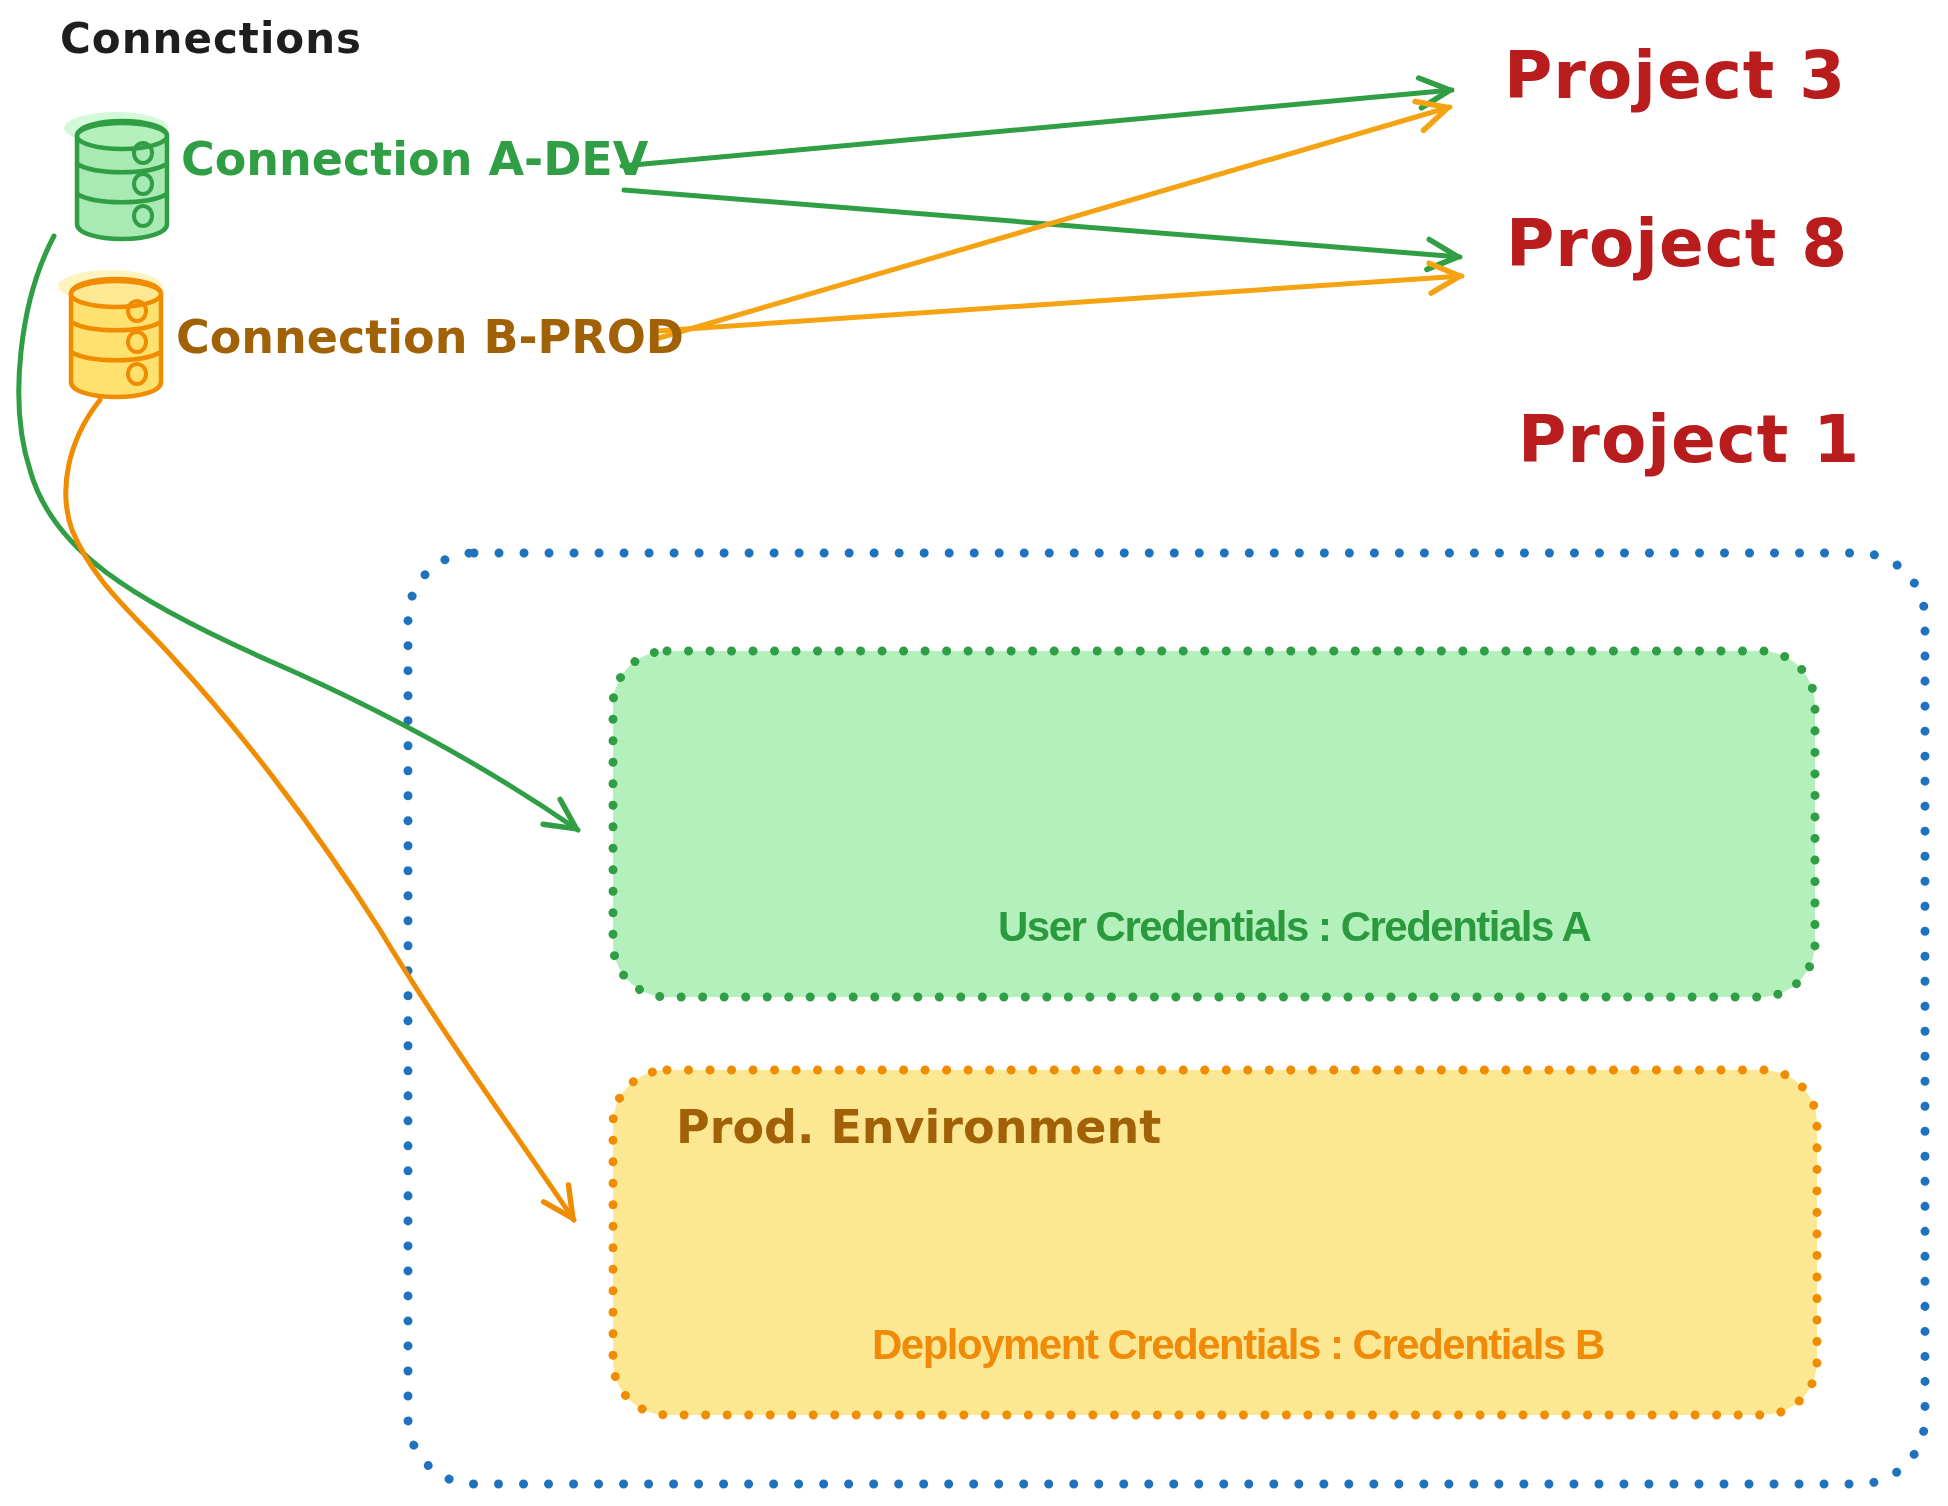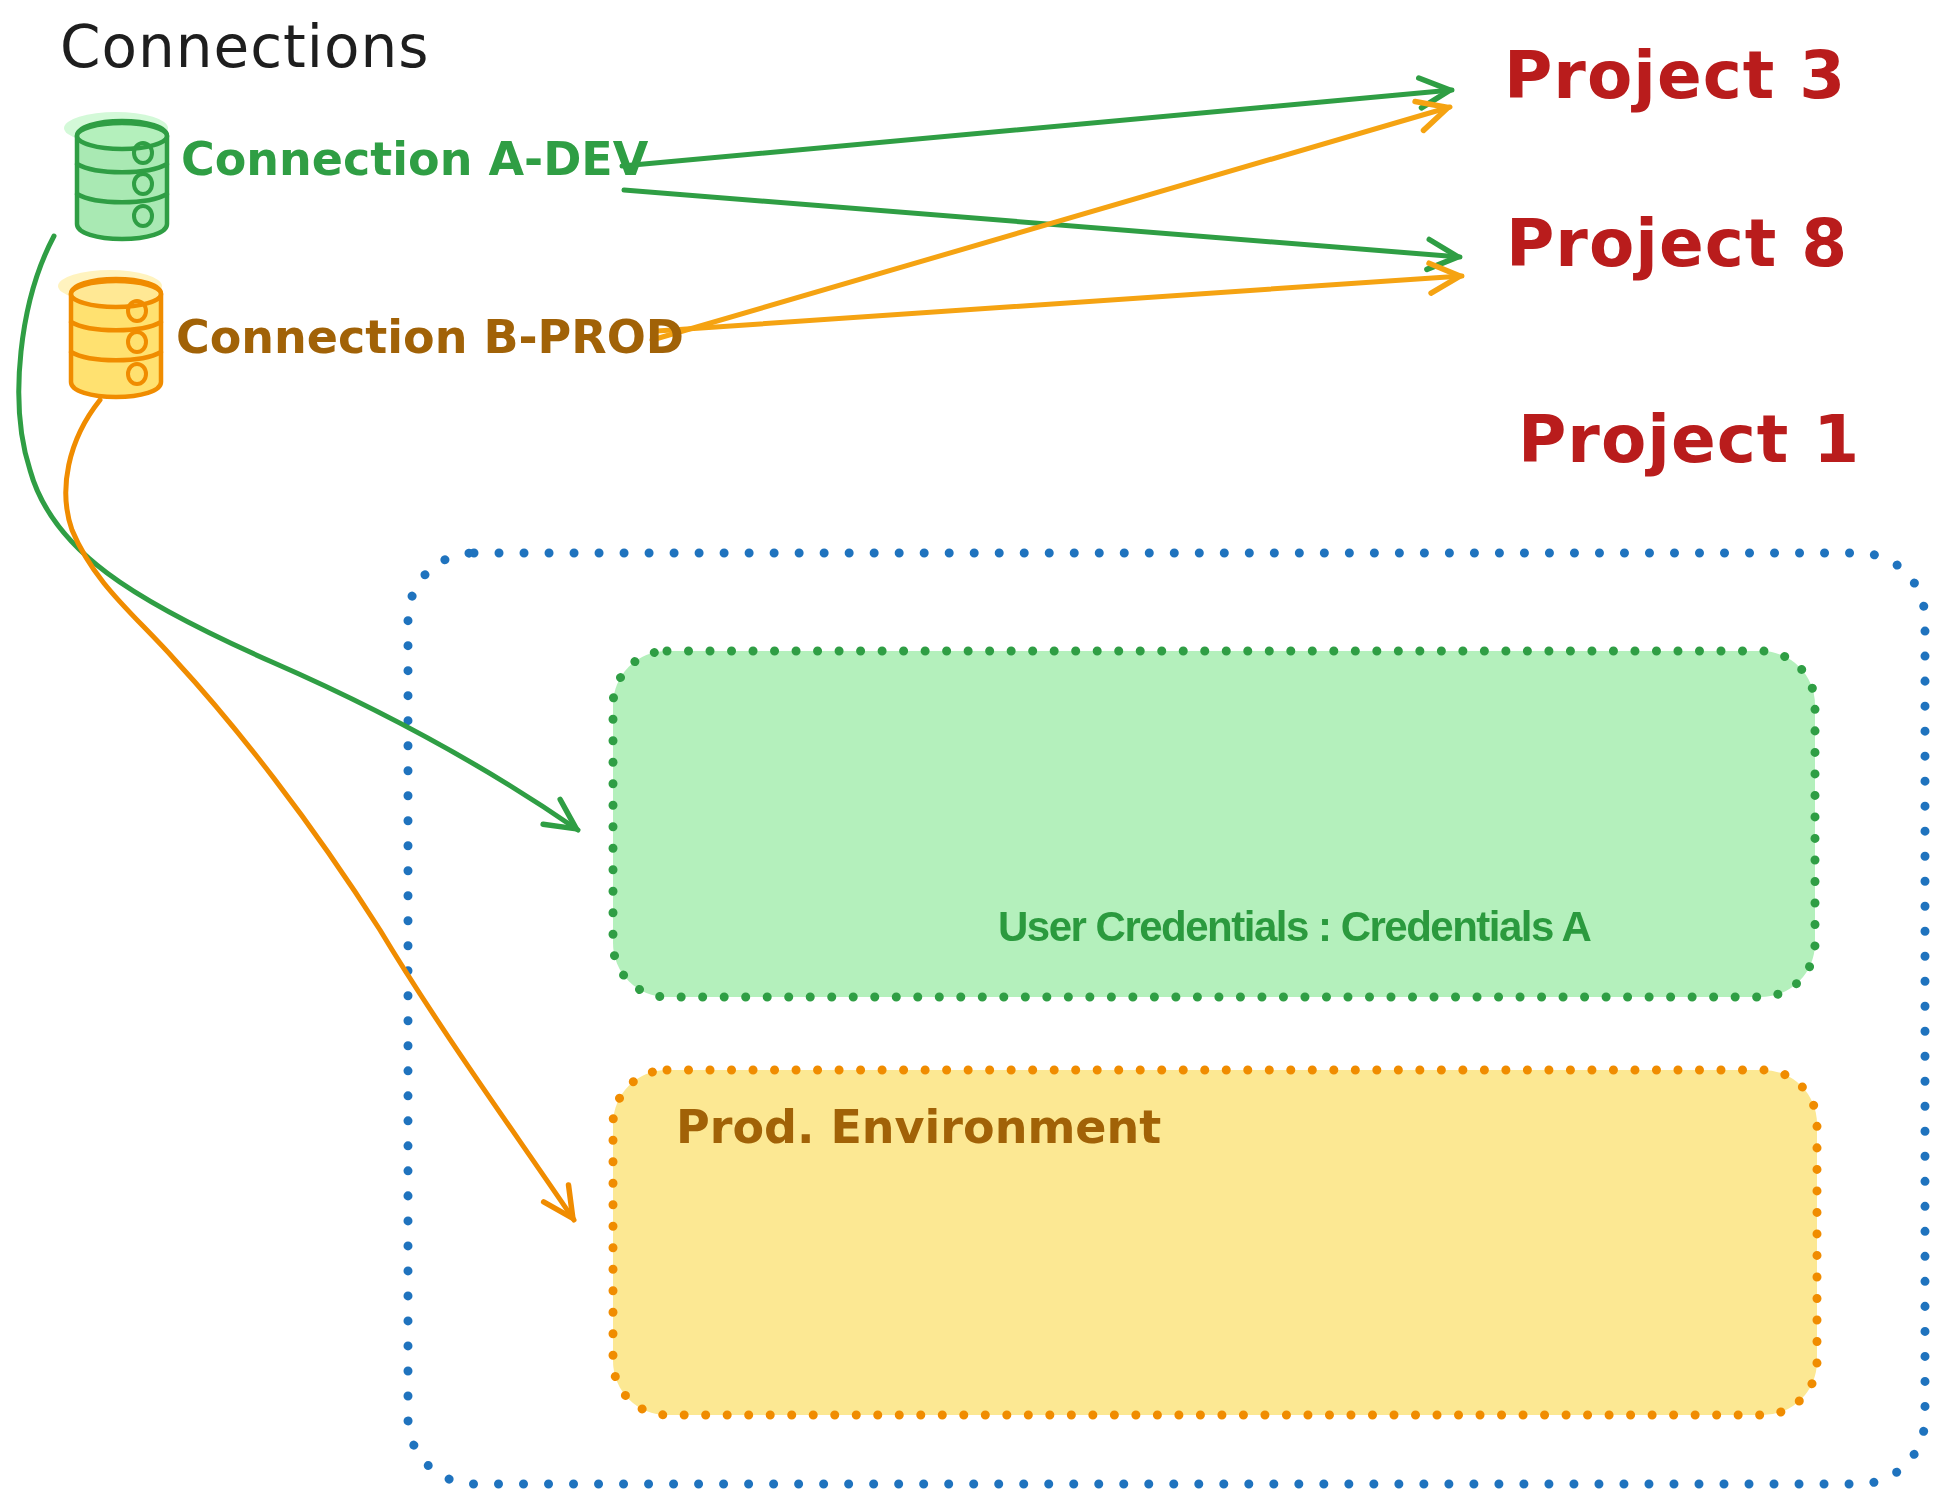--- a/index.html
+++ b/index.html
@@ -5,21 +5,21 @@
   html,body{margin:0;padding:0;background:#ffffff;}
   #stage{
     position:relative;
     width:1948px;height:1506px;
     background:#ffffff;
     font-family:"DejaVu Sans", sans-serif;
     overflow:hidden;
   }
   #shapes{position:absolute;left:0;top:0;width:1948px;height:1506px;}
   .label{position:absolute;white-space:nowrap;line-height:1.1;}
-  .title{font-size:58px;font-weight:400;color:#1e1e1e;letter-spacing:1px;}
+  .title{font-size:42px;font-weight:700;color:#1e1e1e;letter-spacing:1px;}
   .conn-label{font-size:46px;font-weight:600;}
   .green-t{color:#2f9e44;}
   .orange-t{color:#a16207;}
   .project-label{font-size:66px;font-weight:700;color:#b91c1c;letter-spacing:1px;}
   .env-label{font-size:46px;font-weight:600;}
   .cred-line{
     font-family:Liberation Sans, sans-serif;
     font-size:42px;font-weight:700;letter-spacing:-1.5px;
   }
   .cred-green{color:#2b9a3e;}
@@ -91,13 +91,14 @@
 
   <div class="label project-label" style="left:1506px;top:208px;">Project 8</div>
 
   <div class="label project-label" style="left:1518px;top:404px;">Project 1</div>
 
 
   <div class="label cred-line cred-green" style="left:998px;top:904px;">User Credentials : Credentials A</div>
 
   <div class="label env-label orange-t" style="left:676px;top:1102px;">Prod. Environment</div>
 
+  <div class="label cred-line cred-orange" style="left:872px;top:1322px;">Deployment Credentials : Credentials B</div>
 </div>
 
 </body></html>

